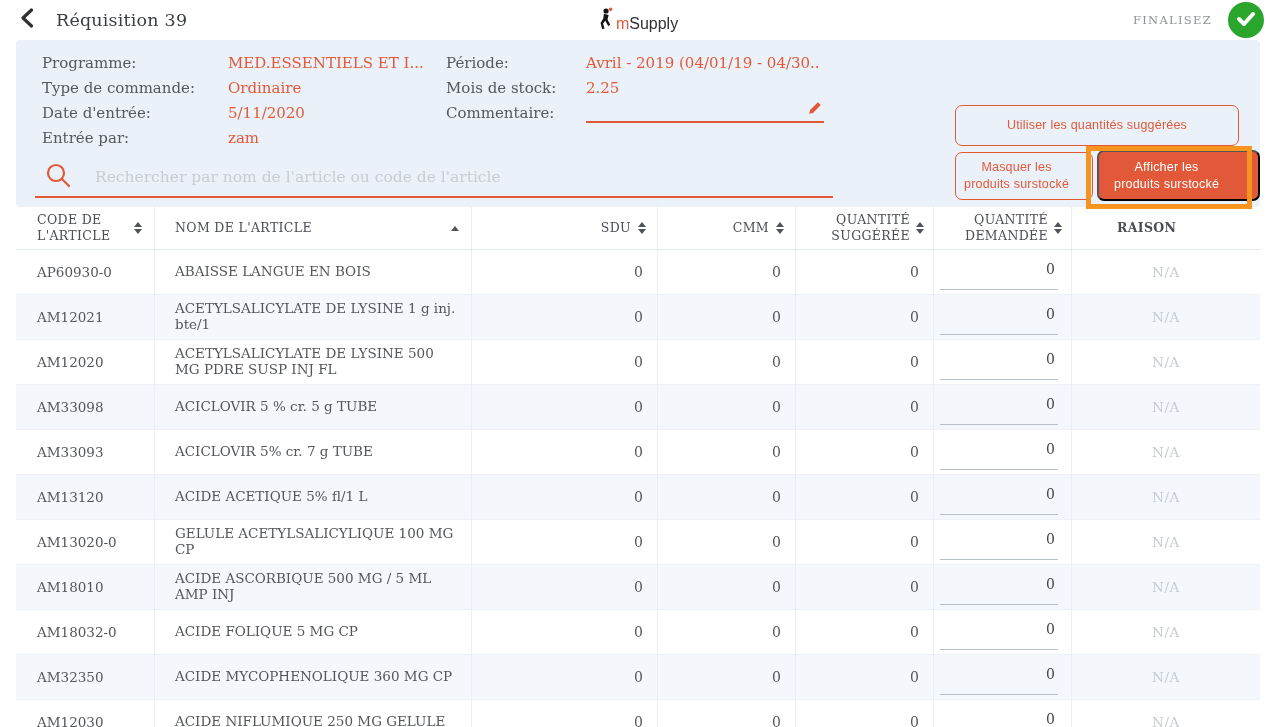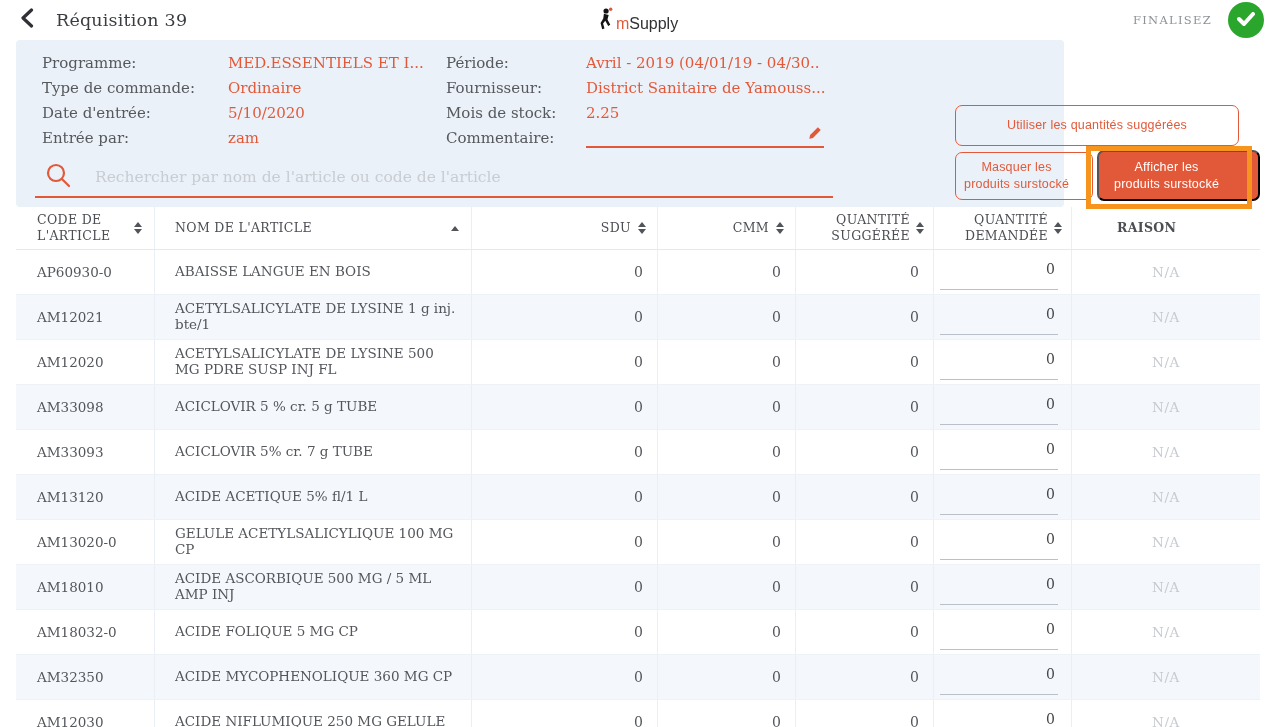--- a/index.html
+++ b/index.html
@@ -22,21 +22,21 @@
   .back-btn{width:26px;height:28px;display:flex;align-items:center;justify-content:center;cursor:pointer;}
   .page-title{font-size:17.5px;font-weight:500;color:#3a3d41;margin-left:16px;letter-spacing:.2px;}
   .logo{position:absolute;left:50%;transform:translateX(-50%);display:flex;align-items:flex-end;gap:2px;}
   .logo-text{font-family:"Liberation Sans",sans-serif;font-size:16px;color:#2f3134;line-height:1.2;}
   .logo-text .m{color:var(--orange);}
   .finalise{margin-left:auto;display:flex;align-items:center;gap:16px;}
   .finalise-label{font-size:11.5px;letter-spacing:1.3px;color:#8e9296;}
   .check-circle{width:36px;height:36px;border-radius:50%;background:var(--green);display:flex;align-items:center;justify-content:center;cursor:pointer;}
 
   
-  .panel{position:absolute;left:16px;top:40px;width:1048px;height:167px;background:var(--panel);border-radius:4px;}
+  .panel{position:absolute;left:16px;top:40px;width:1244px;height:167px;background:var(--panel);border-radius:4px;}
   .dgroup{position:absolute;top:10px;}
   .dgroup.left{left:26px;}
   .dgroup.right{left:430px;}
   .drow{display:flex;align-items:center;height:25px;font-size:15px;}
   .dlabel{color:#55585c;}
   .dgroup.left .dlabel{width:186px;}
   .dgroup.right .dlabel{width:140px;}
   .dvalue{color:var(--orange);}
   .comment-field{width:238px;height:20px;border-bottom:2px solid var(--orange);position:relative;cursor:text;}
   .pencil{position:absolute;right:2px;bottom:2px;}
@@ -122,35 +122,31 @@
     <div class="drow">
         <span class="dlabel">Programme:</span>
         <span class="dvalue">MED.ESSENTIELS ET I...</span>
       </div>
     <div class="drow">
         <span class="dlabel">Type de commande:</span>
         <span class="dvalue">Ordinaire</span>
       </div>
     <div class="drow">
         <span class="dlabel">Date d'entrée:</span>
-        <span class="dvalue">5/10/2020</span>
+        <span class="dvalue">5/11/2020</span>
       </div>
     <div class="drow">
         <span class="dlabel">Entrée par:</span>
         <span class="dvalue">zam</span>
       </div>
   </div>
   <div class="dgroup right">
     <div class="drow">
         <span class="dlabel">Période:</span>
         <span class="dvalue">Avril - 2019 (04/01/19 - 04/30..</span>
-      </div>
-    <div class="drow">
-        <span class="dlabel">Fournisseur:</span>
-        <span class="dvalue">District Sanitaire de Yamouss...</span>
       </div>
     <div class="drow">
         <span class="dlabel">Mois de stock:</span>
         <span class="dvalue">2.25</span>
       </div>
     <div class="drow">
         <span class="dlabel">Commentaire:</span>
       <span class="comment-field">
         <span class="dvalue"></span>
         <span class="pencil">

